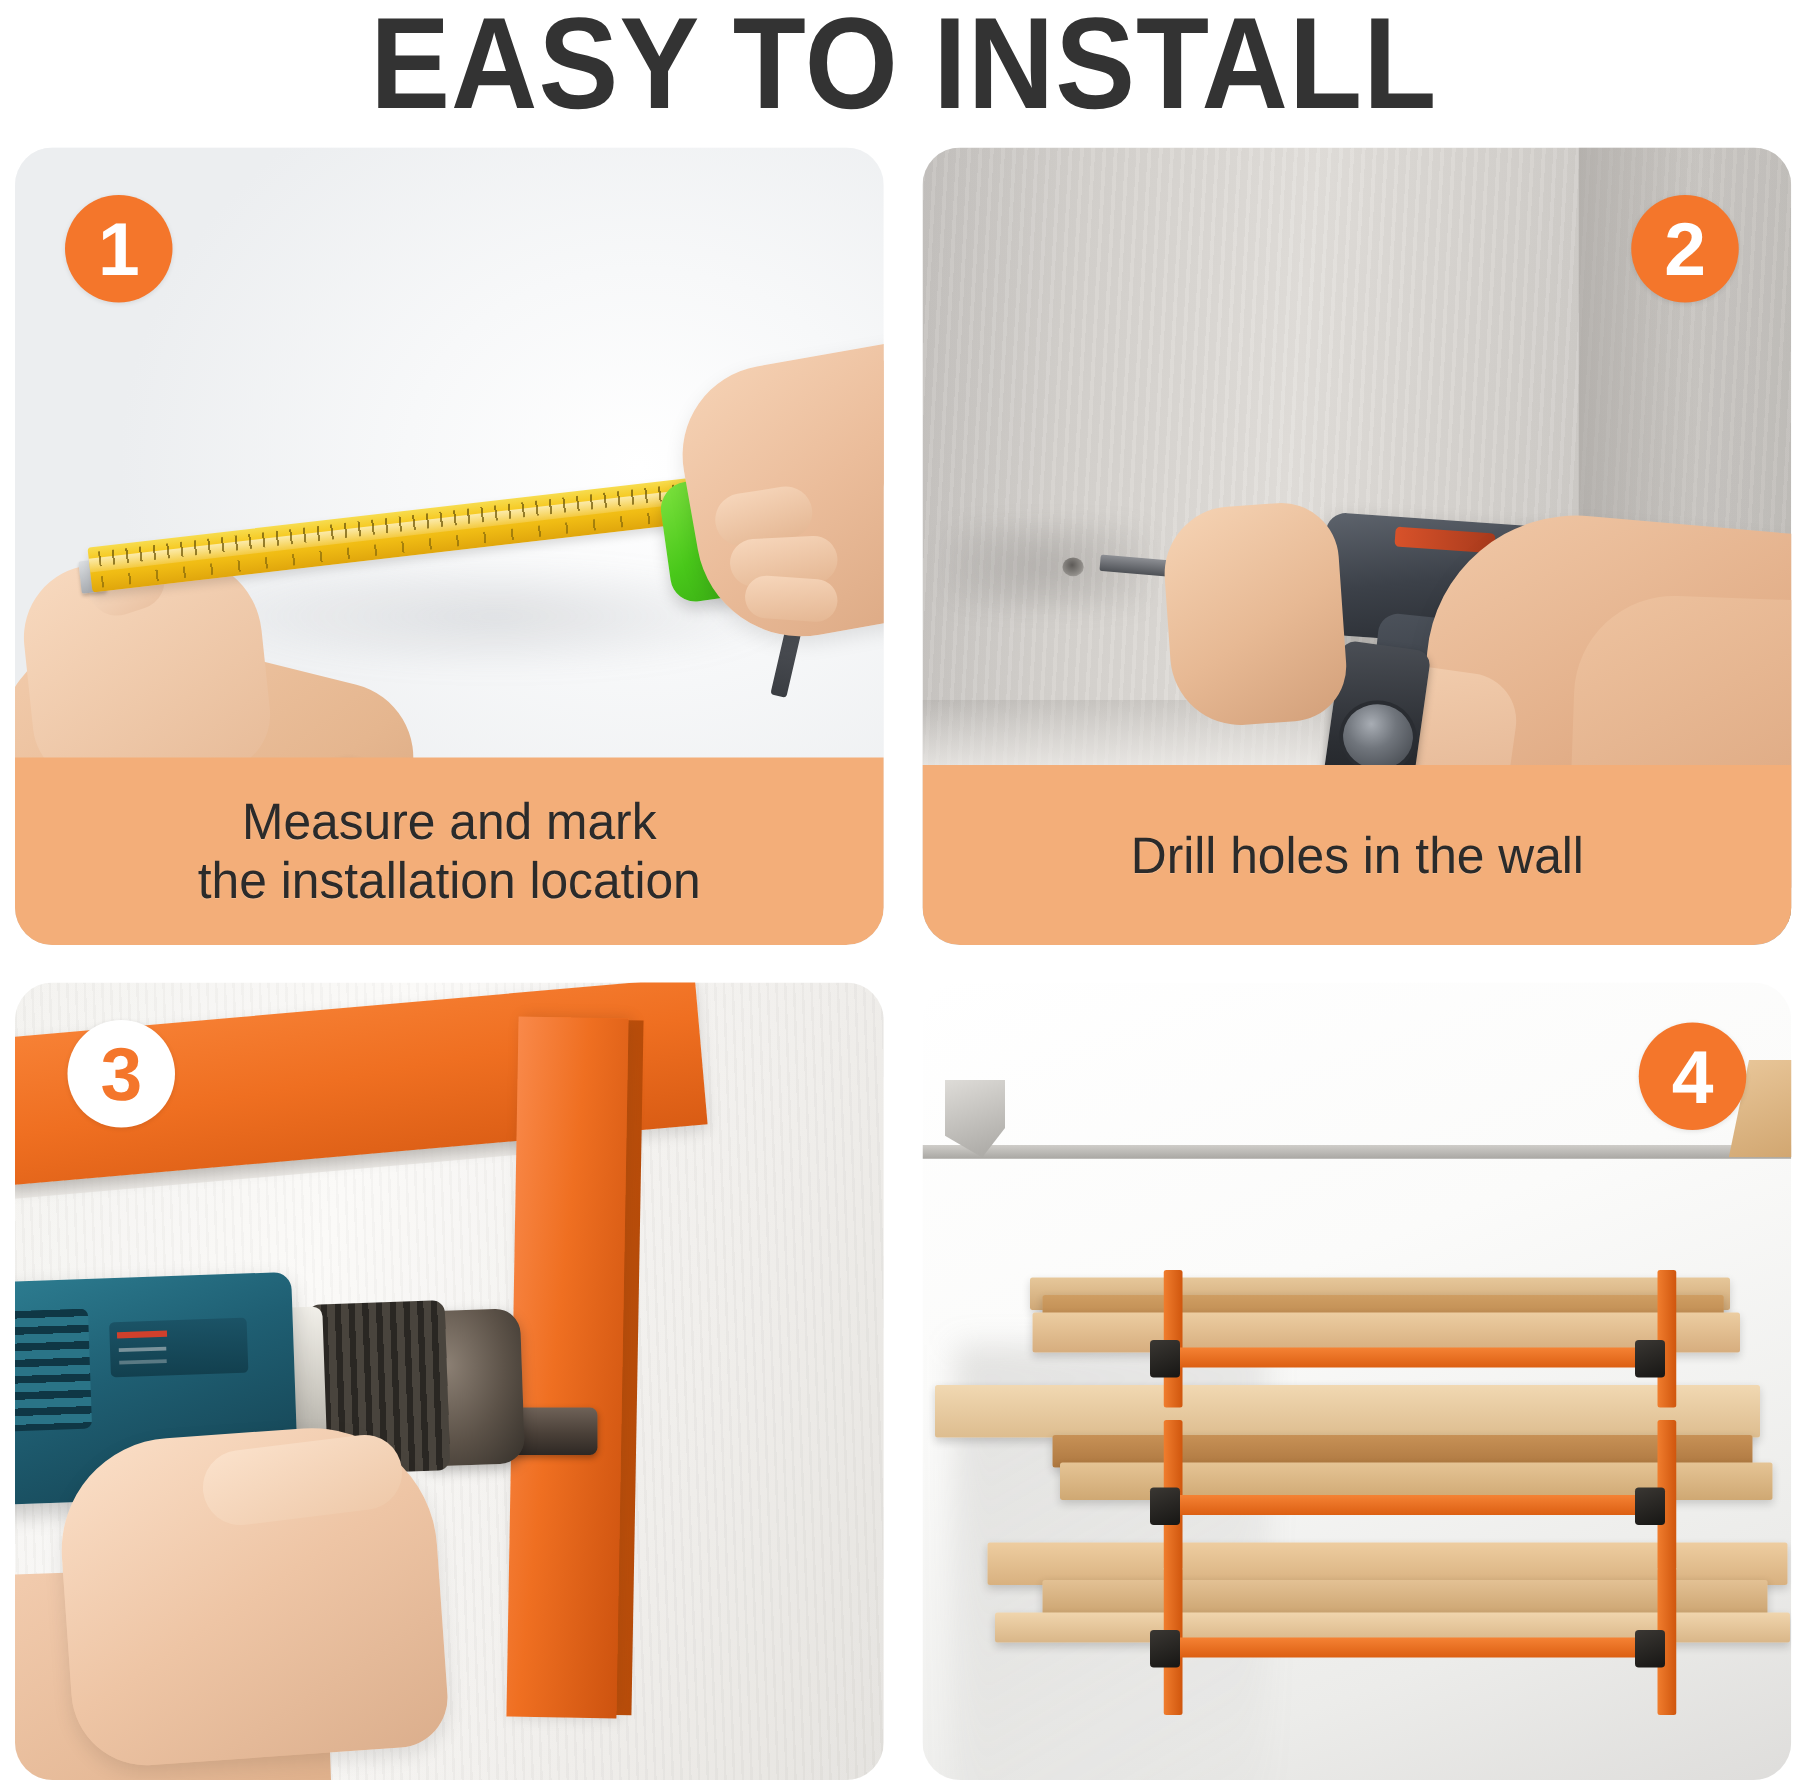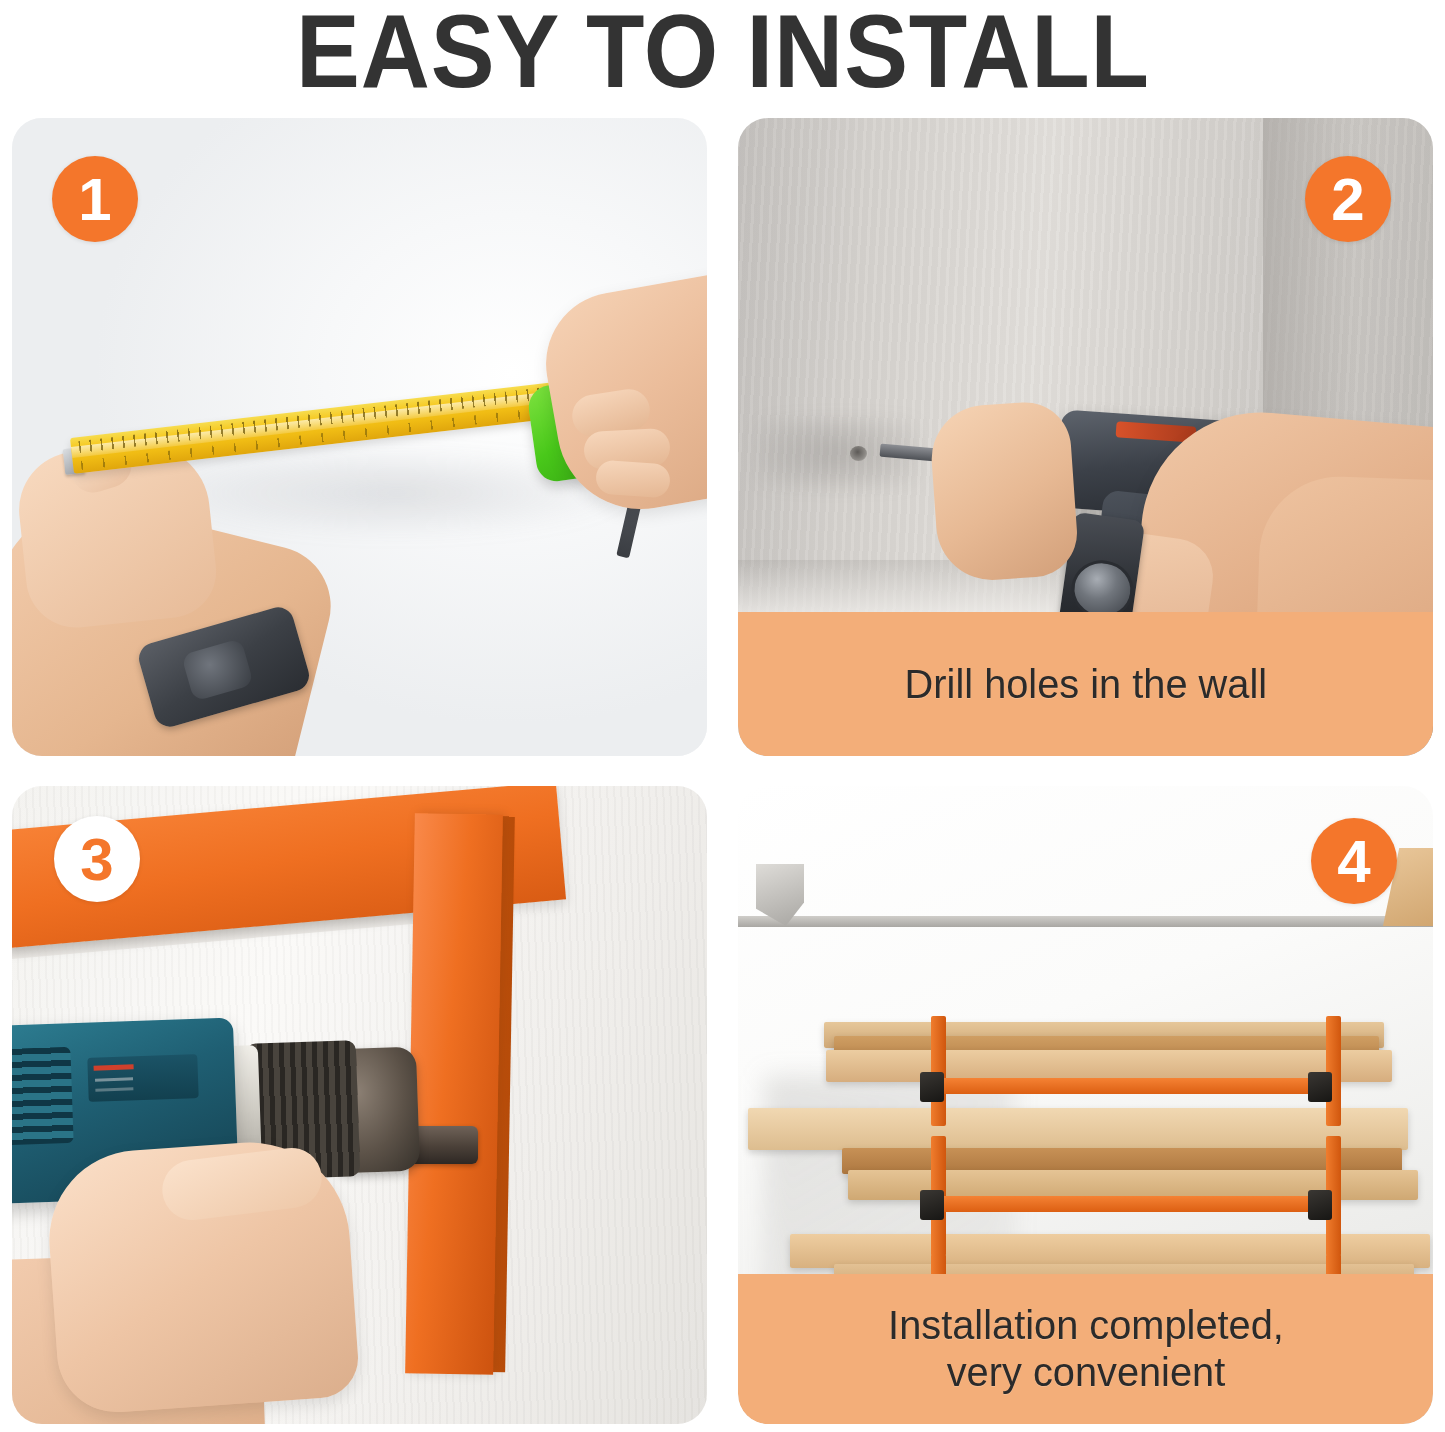--- a/index.html
+++ b/index.html
@@ -639,20 +639,26 @@
       </div>
       <div class="p1-pencil"></div>
       <div class="p1-case"></div>
       <div class="p1-arm-r"></div>
       <div class="p1-hand-r"></div>
       <div class="p1-finger1"></div>
       <div class="p1-finger2"></div>
       <div class="p1-finger3"></div>
     </div>
     <div class="badge solid pos-tl">1</div>
+    <div class="caption tall">
+      <div class="caption-text">
+        <span>Measure and mark</span><br>
+        <span>the installation location</span>
+      </div>
+    </div>
   </div>
 
   <div class="panel">
     <div class="photo">
       <div class="p2-wall"></div>
       <div class="p2-corner"></div>
       <div class="p2-floor"></div>
       <div class="p2-shadow"></div>
       <div class="p2-hole"></div>
       <div class="p2-bit"></div>
@@ -723,21 +729,15 @@
       <div class="bracket-up" style="left:193px; top:468px; height:118px;"></div>
       <div class="bracket-up" style="left:588px; top:468px; height:118px;"></div>
       <div class="board" style="left:52px; top:448px; width:640px; height:34px; background:linear-gradient(180deg,#eecda0,#d8b180);"></div>
       <div class="board" style="left:96px; top:478px; width:580px; height:30px; background:linear-gradient(180deg,#e3c194,#caa26e);"></div>
       <div class="board" style="left:58px; top:504px; width:636px; height:24px; background:linear-gradient(180deg,#f0d5ad,#d9b688);"></div>
       <div class="bracket-arm" style="left:186px; top:524px; width:408px;"></div>
       <div class="bracket-cap" style="left:182px; top:518px;"></div>
       <div class="bracket-cap" style="left:570px; top:518px;"></div>
     </div>
     <div class="badge solid pos-tr4">4</div>
-    <div class="caption tall">
-      <div class="caption-text">
-        <span>Installation completed,</span><br>
-        <span>very convenient</span>
-      </div>
-    </div>
   </div>
 
 </div>
 
 </body></html>

